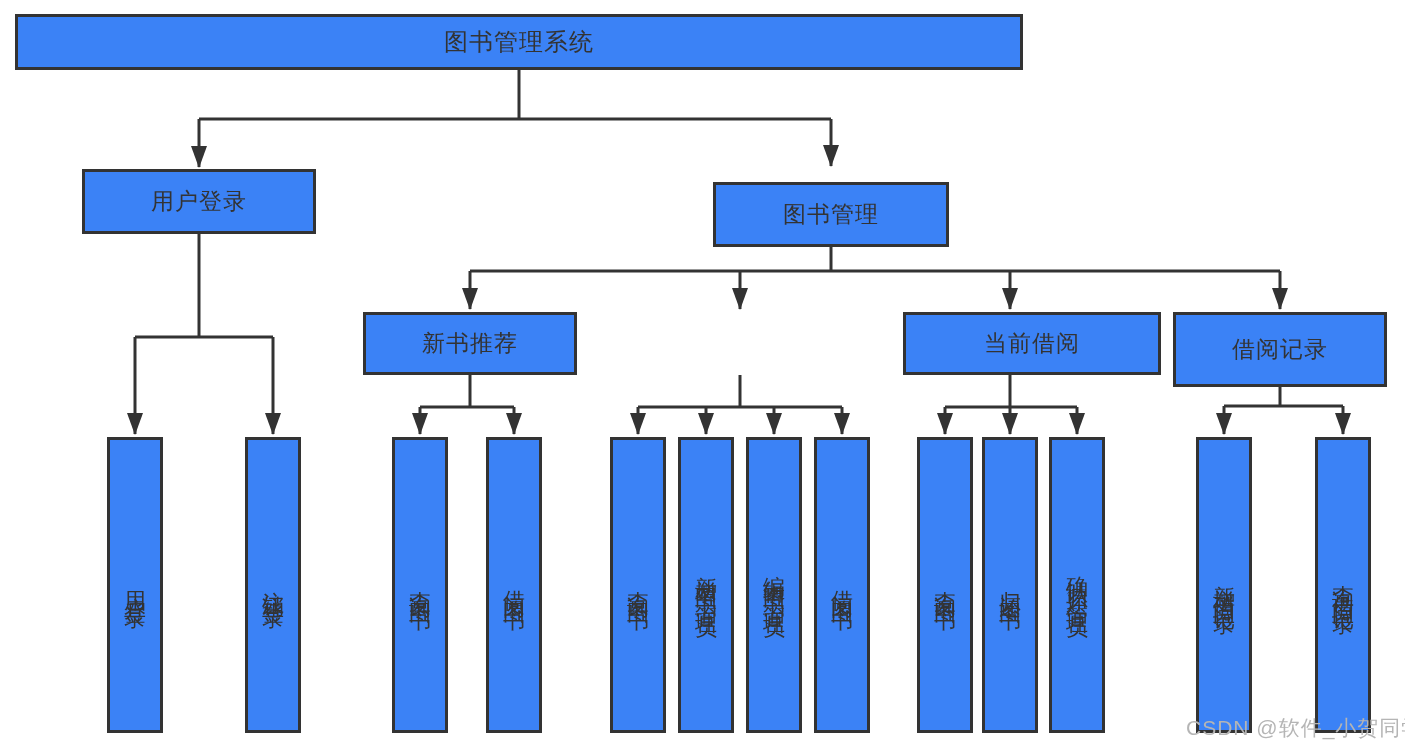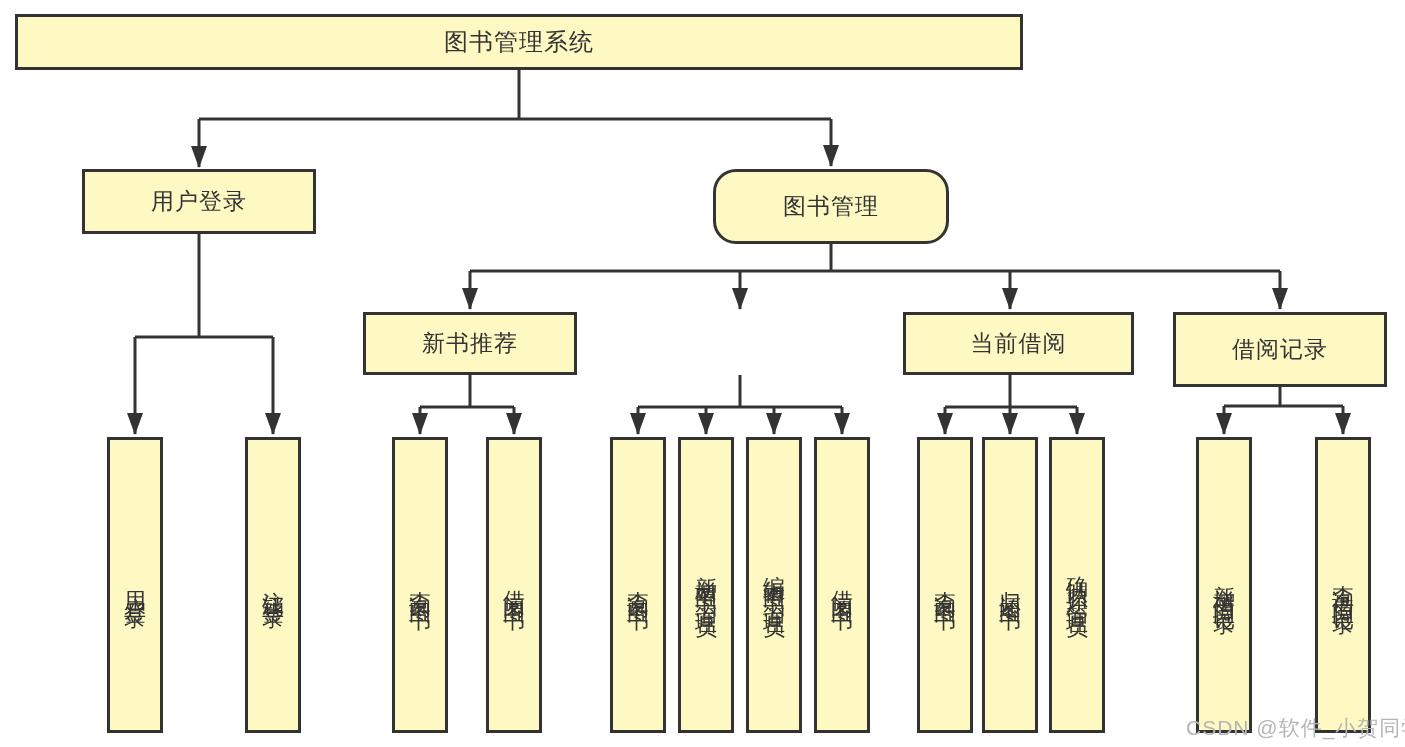--- a/index.html
+++ b/index.html
@@ -15,21 +15,21 @@
   .connectors {
     position: absolute;
     left: 0; top: 0;
     width: 1405px; height: 747px;
     pointer-events: none;
   }
   .node {
     position: absolute;
     box-sizing: border-box;
     border: 3px solid #333333;
-    background: #fef9c3;
+    background: #3b82f6;
     display: flex;
     align-items: center;
     justify-content: center;
     text-align: center;
     line-height: 1.2;
   }
   .node.root  { font-size: 24px; letter-spacing: 1px; }
   .node.h     { font-size: 23px; letter-spacing: 1px; }
   .node.v {
     writing-mode: vertical-rl;
@@ -110,24 +110,24 @@
       <path d="M1280,375 V406"></path>
       <path d="M1224,406 H1343"></path>
       <path d="M1224,406 V434" marker-end="url(#arw)"></path>
       <path d="M1343,406 V434" marker-end="url(#arw)"></path>
     </g>
   </svg>
 
   <div class="node root" style="left:15px; top:14px; width:1008px; height:56px;">图书管理系统</div>
 
   <div class="node h" style="left:82px; top:169px; width:234px; height:65px;">用户登录</div>
-  <div class="node h" style="left:713px; top:169px; width:236px; height:75px;border-radius:23px;">图书管理</div>
+  <div class="node h" style="left:713px; top:182px; width:236px; height:65px;">图书管理</div>
 
   <div class="node h" style="left:363px; top:312px; width:214px; height:63px;text-align:center;">新书推荐</div>
-  <div class="node h" style="left:903px; top:312px; width:231px; height:63px;">当前借阅</div>
+  <div class="node h" style="left:903px; top:312px; width:258px; height:63px;">当前借阅</div>
   <div class="node h" style="left:1173px; top:312px; width:214px; height:75px;">借阅记录</div>
 
   <div class="node v" style="left:107px; top:437px; width:56px; height:296px;">用户登录</div>
   <div class="node v" style="left:245px; top:437px; width:56px; height:296px;">注销登录</div>
 
   <div class="node v" style="left:392px; top:437px; width:56px; height:296px;">查询图书</div>
   <div class="node v" style="left:486px; top:437px; width:56px; height:296px;">借阅图书</div>
 
   <div class="node v" style="left:610px; top:437px; width:56px; height:296px;">查询图书</div>
   <div class="node v" style="left:678px; top:437px; width:56px; height:296px;">新增图书（管理员）</div>

